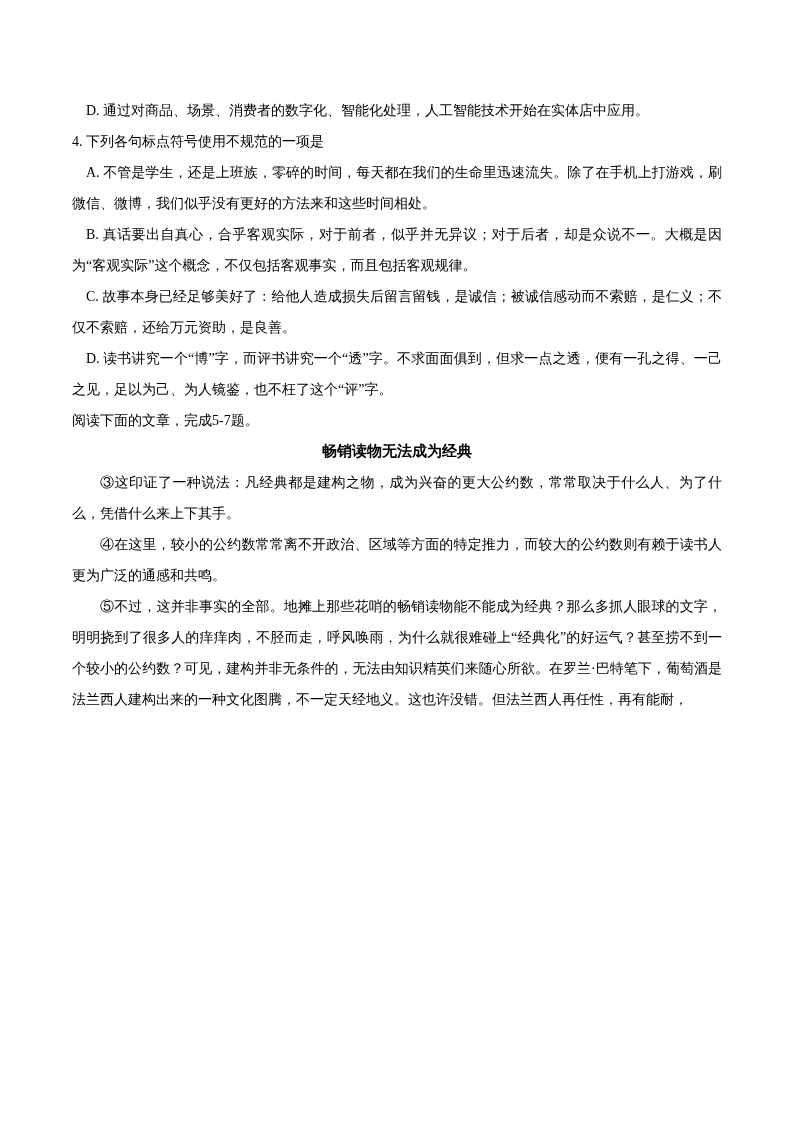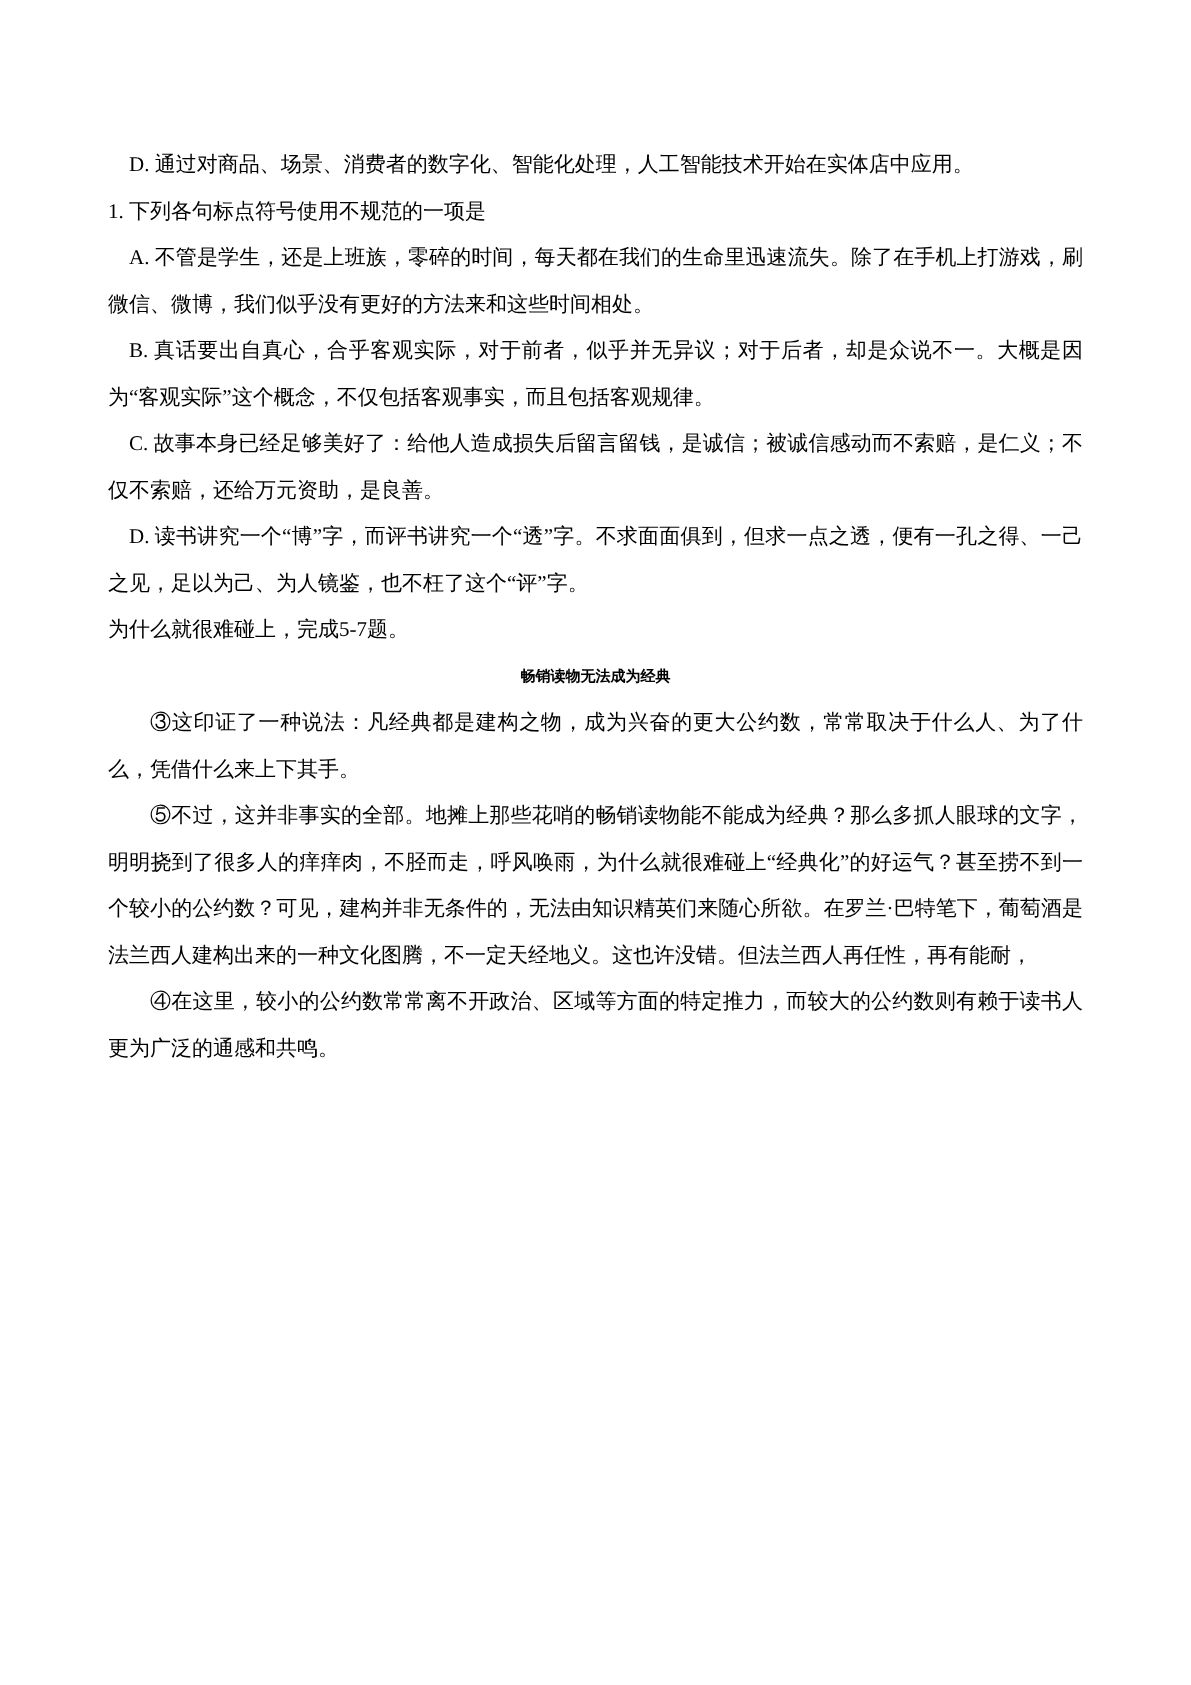--- a/index.html
+++ b/index.html
@@ -25,34 +25,34 @@
     margin: 0;
     padding: 0;
     text-align: justify;
     word-break: break-all;
   }
   .indent-1 { text-indent: 1em; }
   .indent-2 { text-indent: 2em; }
   .article-title {
     margin: 0;
     padding: 0;
-    font-size: 10px;
+    font-size: 15px;
     font-weight: bold;
     text-align: center;
     line-height: 31px;
   }
 </style>
 </head>
 <body>
 
 <div class="page">
   <p class="block indent-1">D. 通过对商品、场景、消费者的数字化、智能化处理，人工智能技术开始在实体店中应用。</p>
-  <p class="block">1. 下列各句标点符号使用不规范的一项是</p>
+  <p class="block">4. 下列各句标点符号使用不规范的一项是</p>
   <p class="block indent-1">A. 不管是学生，还是上班族，零碎的时间，每天都在我们的生命里迅速流失。除了在手机上打游戏，刷微信、微博，我们似乎没有更好的方法来和这些时间相处。</p>
   <p class="block indent-1">B. 真话要出自真心，合乎客观实际，对于前者，似乎并无异议；对于后者，却是众说不一。大概是因为“客观实际”这个概念，不仅包括客观事实，而且包括客观规律。</p>
   <p class="block indent-1">C. 故事本身已经足够美好了：给他人造成损失后留言留钱，是诚信；被诚信感动而不索赔，是仁义；不仅不索赔，还给万元资助，是良善。</p>
   <p class="block indent-1">D. 读书讲究一个“博”字，而评书讲究一个“透”字。不求面面俱到，但求一点之透，便有一孔之得、一己之见，足以为己、为人镜鉴，也不枉了这个“评”字。</p>
-  <p class="block">为什么就很难碰上，完成5-7题。</p>
+  <p class="block">阅读下面的文章，完成5-7题。</p>
   <h2 class="article-title">畅销读物无法成为经典</h2>
   <p class="block indent-2">③这印证了一种说法：凡经典都是建构之物，成为兴奋的更大公约数，常常取决于什么人、为了什么，凭借什么来上下其手。</p>
+  <p class="block indent-2">④在这里，较小的公约数常常离不开政治、区域等方面的特定推力，而较大的公约数则有赖于读书人更为广泛的通感和共鸣。</p>
   <p class="block indent-2">⑤不过，这并非事实的全部。地摊上那些花哨的畅销读物能不能成为经典？那么多抓人眼球的文字，明明挠到了很多人的痒痒肉，不胫而走，呼风唤雨，为什么就很难碰上“经典化”的好运气？甚至捞不到一个较小的公约数？可见，建构并非无条件的，无法由知识精英们来随心所欲。在罗兰·巴特笔下，葡萄酒是法兰西人建构出来的一种文化图腾，不一定天经地义。这也许没错。但法兰西人再任性，再有能耐，</p>
-  <p class="block indent-2">④在这里，较小的公约数常常离不开政治、区域等方面的特定推力，而较大的公约数则有赖于读书人更为广泛的通感和共鸣。</p>
 </div>
 
 </body></html>

